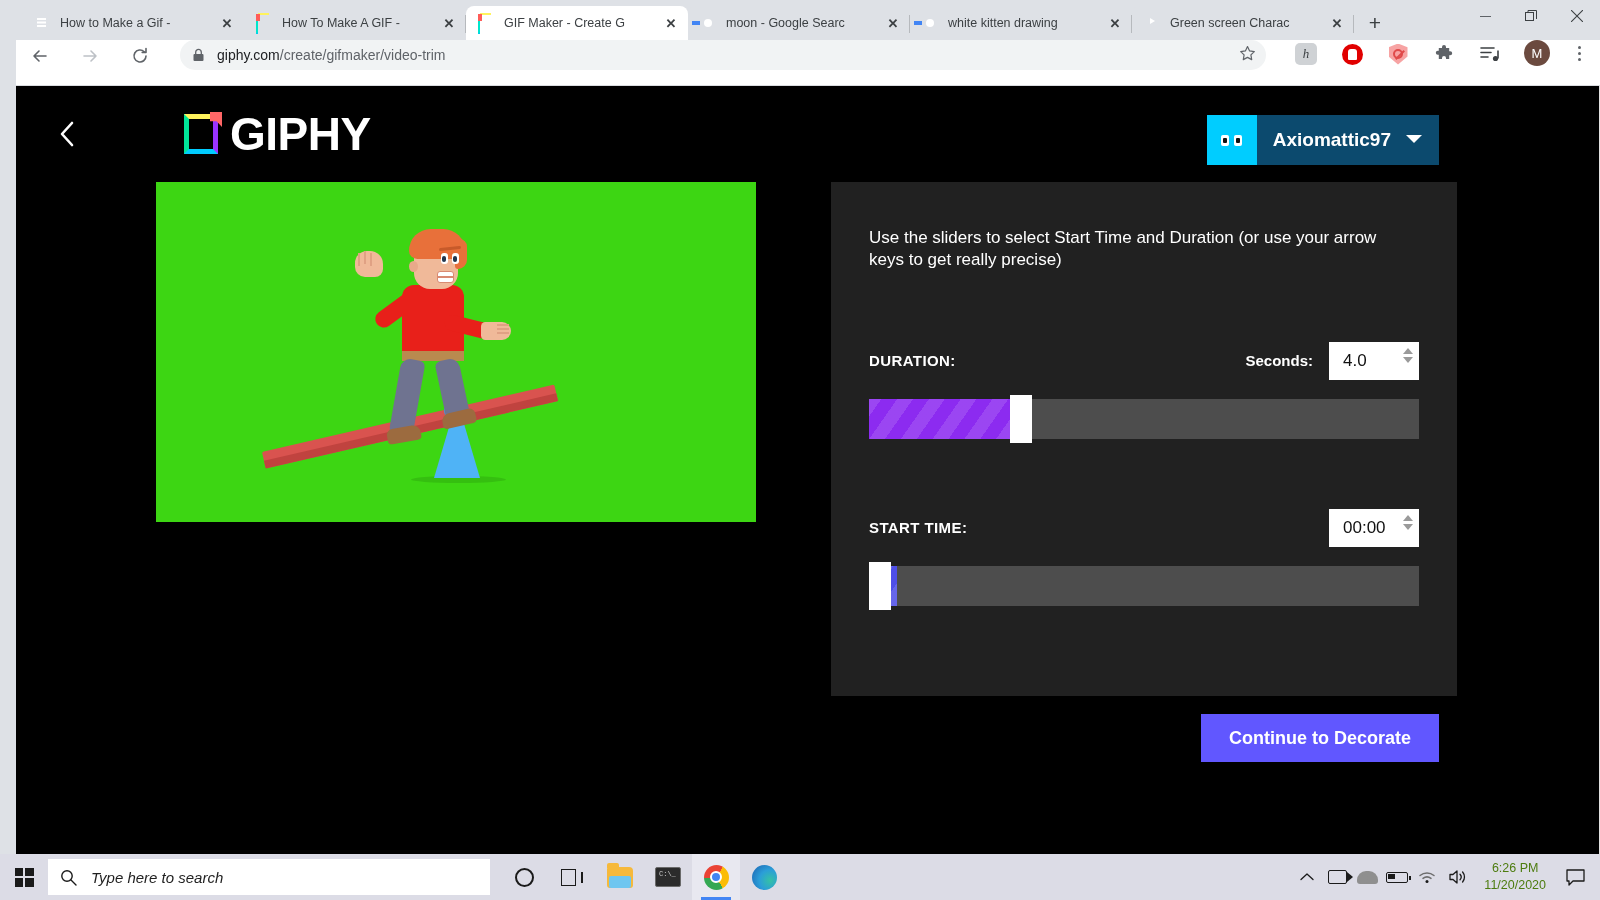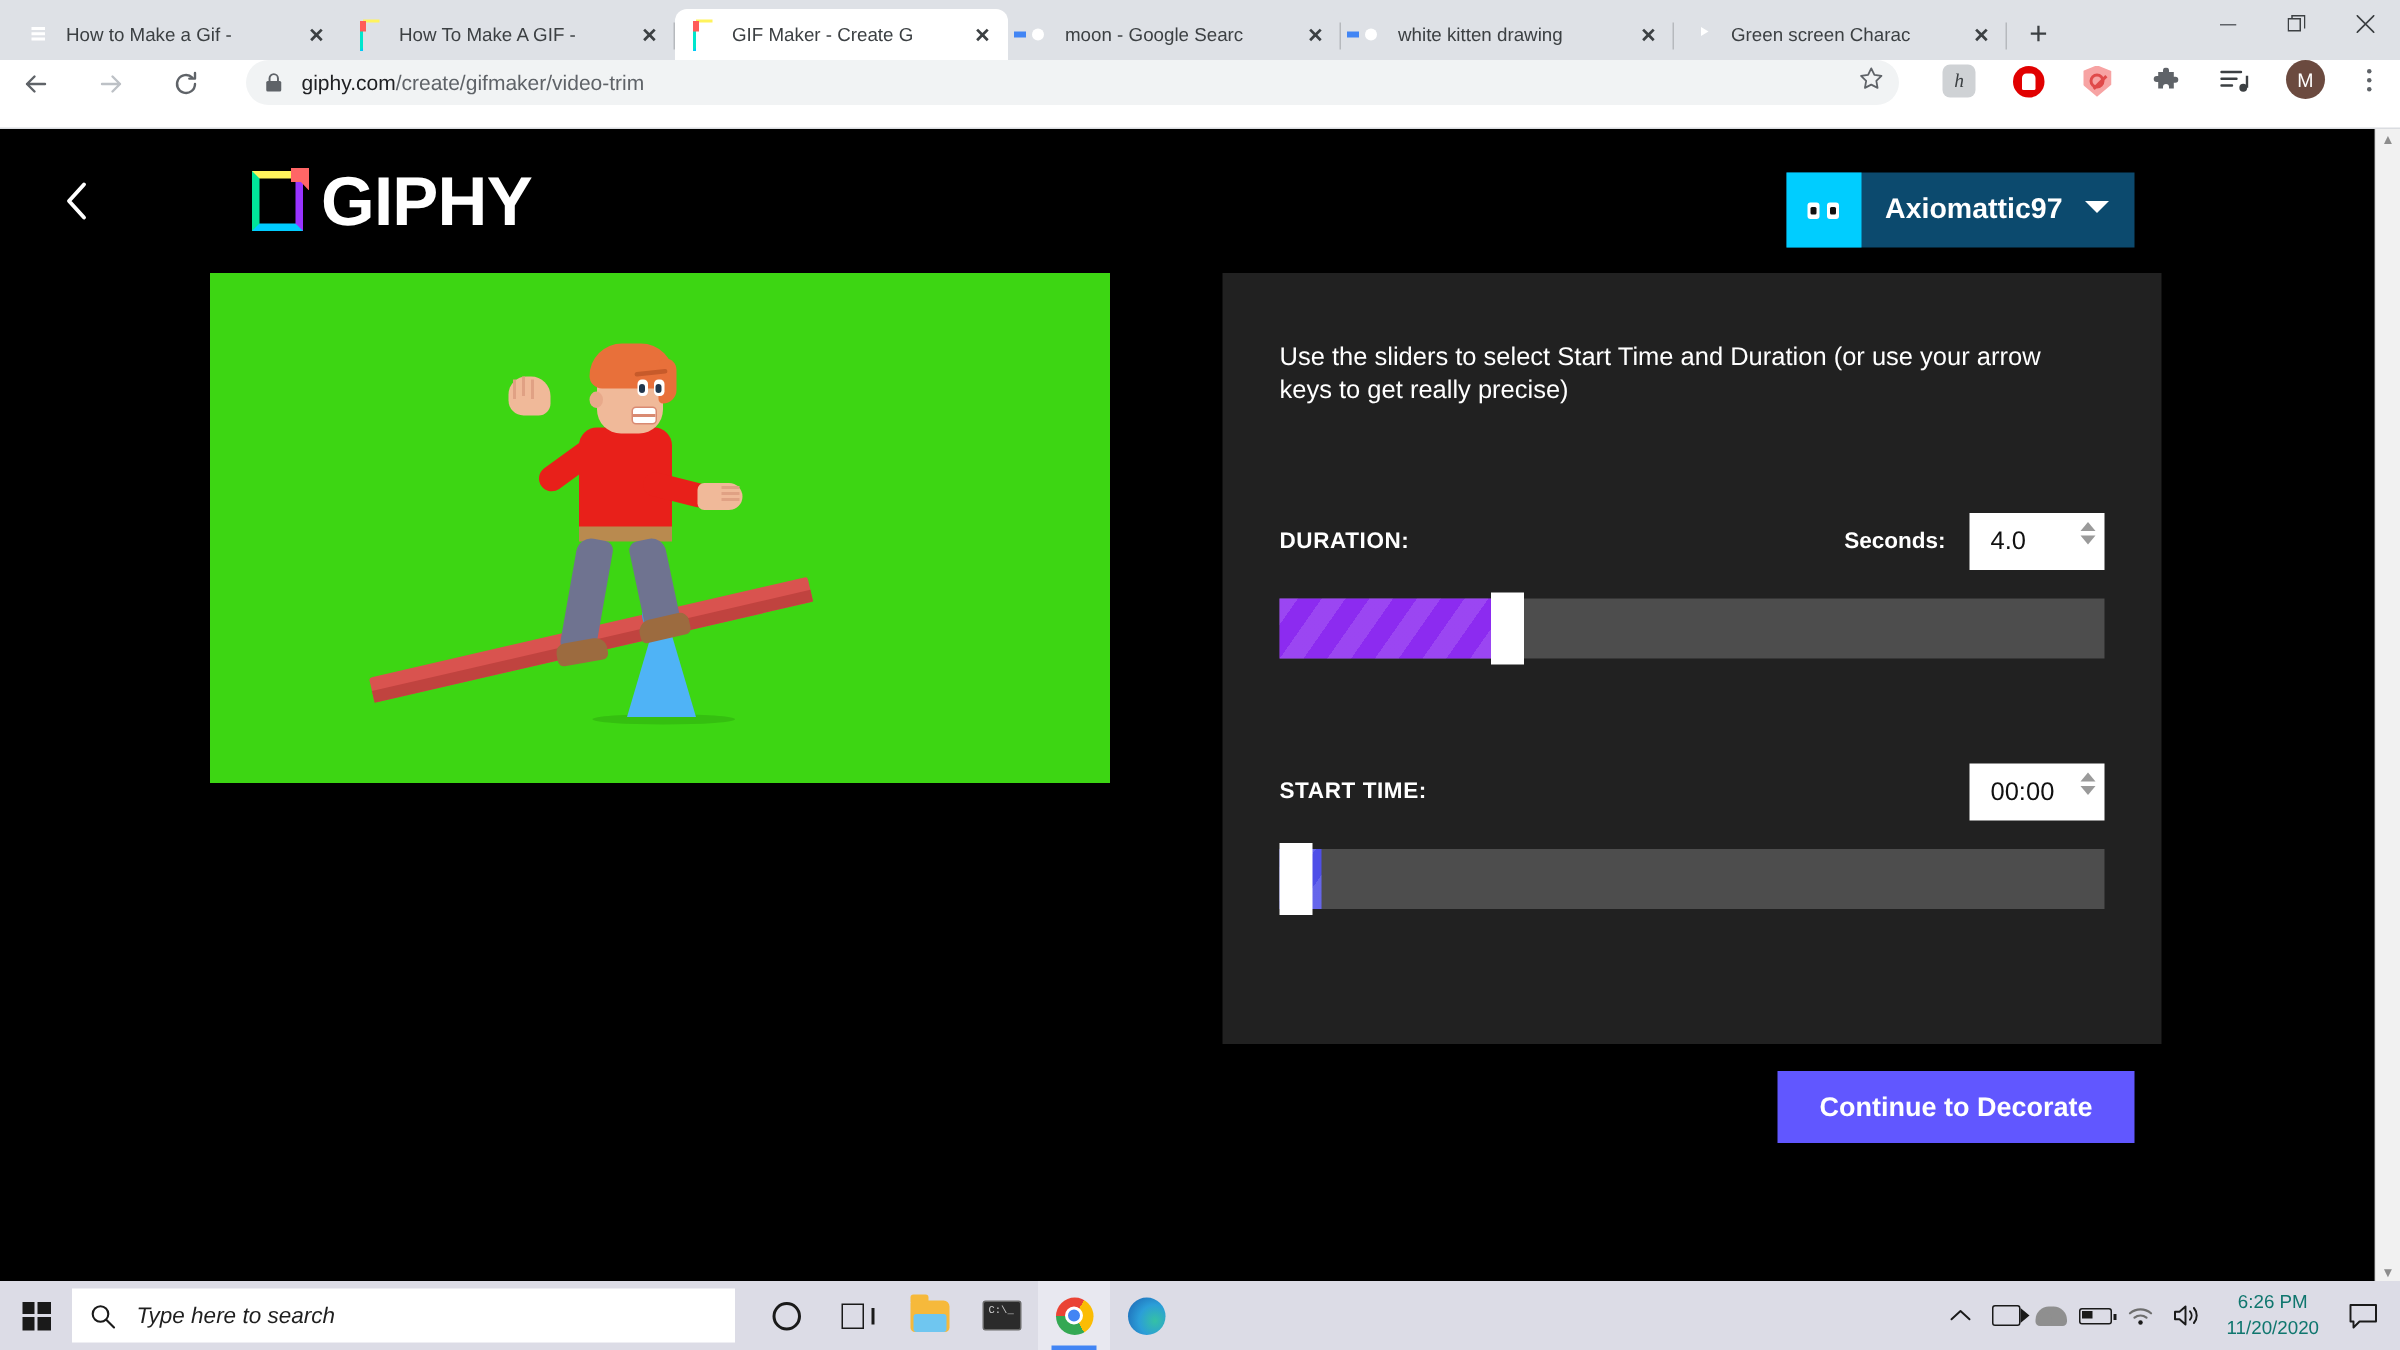--- a/index.html
+++ b/index.html
@@ -4,21 +4,21 @@
 <style>
   * { box-sizing: border-box; margin: 0; padding: 0; }
   html, body {
     width: 1600px; height: 900px;
     font-family: "Liberation Sans", sans-serif;
     overflow: hidden;
     background: #fff;
   }
 
   
-  .browser { width: 1600px; height: 900px; position: relative; background: #dee1e6; }
+  .browser { width: 1600px; height: 900px; position: relative; background: #dee1e6; padding-left: 16px; }
 
   
   .tabstrip {
     height: 40px; background: #dee1e6;
     display: flex; align-items: flex-end; padding-left: 6px;
     position: relative;
   }
   .tab {
     height: 34px; width: 222px;
     display: flex; align-items: center;
@@ -256,21 +256,21 @@
   .cmd::after{content:"C:\\_";position:absolute;left:3px;top:2px;font-size:7px;color:#cfcfcf;font-family:"Liberation Mono",monospace;}
   .chrome-ic { width:25px;height:25px;border-radius:50%;position:relative;overflow:hidden;
     background: conic-gradient(from -90deg, #ea4335 0deg 120deg, #fbbc05 120deg 240deg, #34a853 240deg 360deg);}
   .chrome-ic::after{content:"";position:absolute;left:6.5px;top:6.5px;width:12px;height:12px;border-radius:50%;
     background:#4285f4;border:2px solid #fff;box-sizing:border-box;}
   .edge-ic { width:25px;height:25px;border-radius:50%;
     background: radial-gradient(circle at 72% 62%, #35c1a5 0%, #2b9ed8 45%, #1b5fb0 100%);}
 
   .tray { margin-left:auto; display:flex; align-items:center; padding-right:8px; gap:0; }
   .tray-ic { width:30px; height:46px; display:flex; align-items:center; justify-content:center; color:#1a1a1a; }
-  .clock { text-align:center; font-size:12.5px; color:#0f766e; line-height:1.35; padding:0 12px; }
+  .clock { text-align:center; font-size:12.5px; color:#4d7c0f; line-height:1.35; padding:0 12px; }
   .notif { width:34px; height:46px; display:flex; align-items:center; justify-content:center; color:#1a1a1a; }
   .batt { width:22px;height:11px;border:1.6px solid #1a1a1a;border-radius:2px;position:relative; }
   .batt::before{content:"";position:absolute;left:1px;top:1px;width:7px;height:5px;background:#1a1a1a;}
   .batt::after{content:"";position:absolute;right:-4px;top:3px;width:2px;height:4px;background:#1a1a1a;}
   .cloud { width:21px;height:13px;background:#8f8f8f;border-radius:9px 9px 3px 3px;position:relative; }
   .cloud::before{content:"";position:absolute;left:2px;top:4px;width:9px;height:9px;background:#8f8f8f;border-radius:50%;}
   .camera-ic{width:19px;height:14px;border:1.6px solid #1a1a1a;border-radius:2px;position:relative;}
   .camera-ic::after{content:"";position:absolute;right:-7px;top:1px;border-top:5px solid transparent;
      border-bottom:5px solid transparent;border-left:6px solid #1a1a1a;}
 </style>

